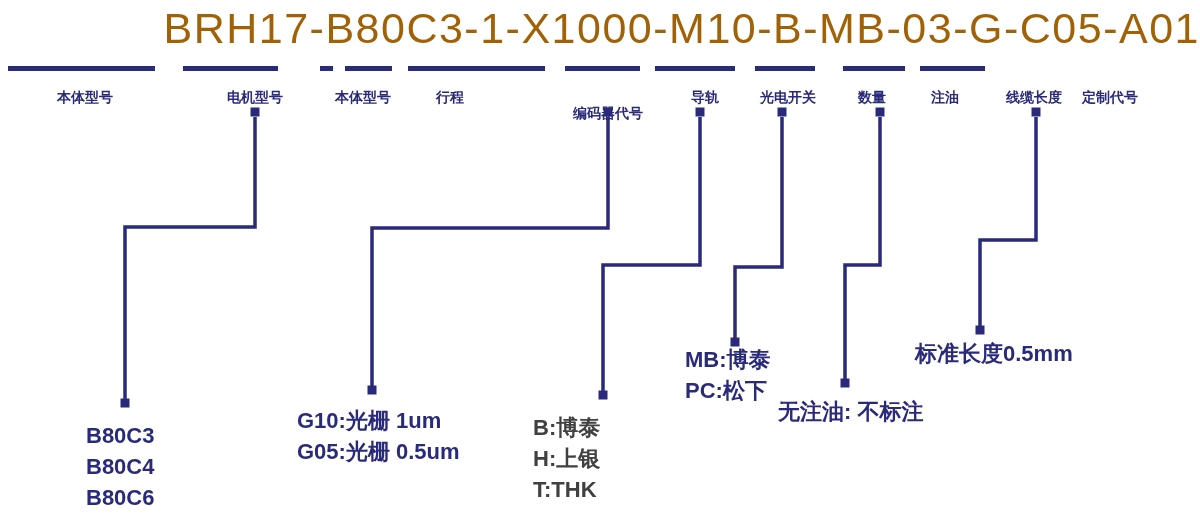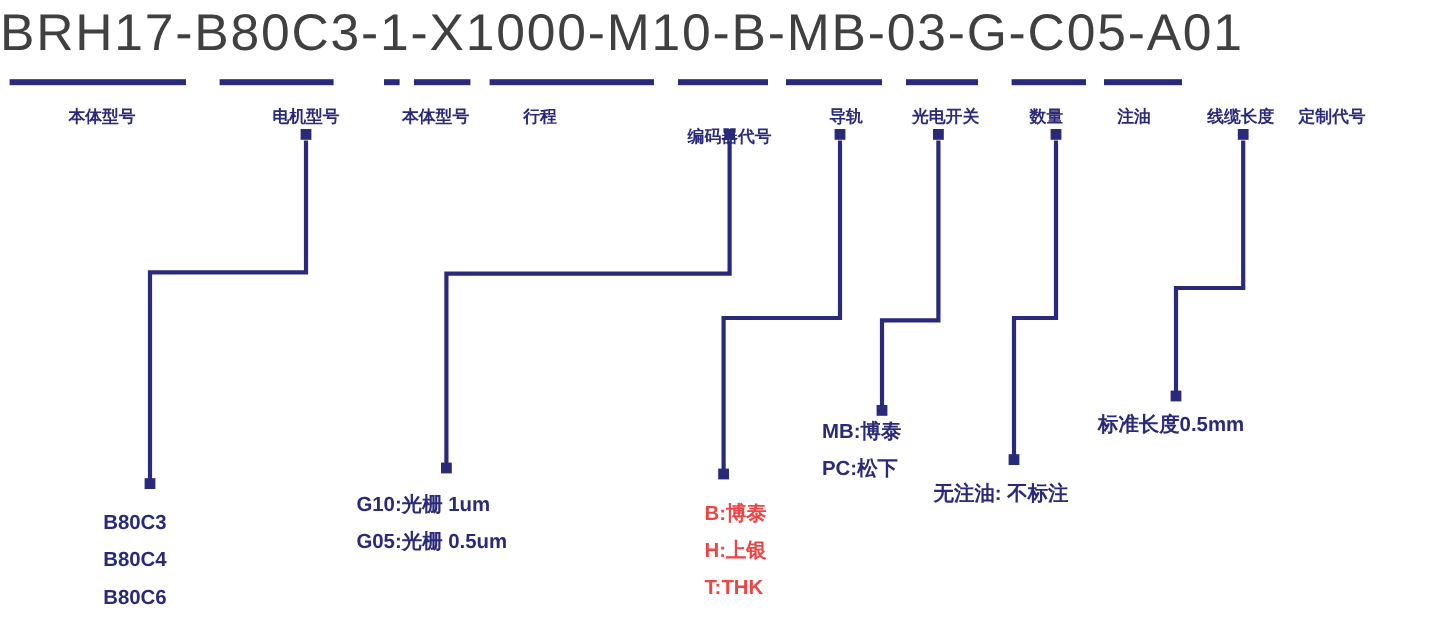--- a/index.html
+++ b/index.html
@@ -17,25 +17,25 @@
     background: #ffffff;
     overflow: hidden;
   }
 
   
   .model-title {
     position: absolute;
     left: 0;
     top: 4px;
     width: 1200px;
-    text-align: left;
+    text-align: right;
     font-size: 43px;
     font-weight: 400;
     letter-spacing: 1.5px;
-    color: #404040;
+    color: #a16207;
     font-family: "Liberation Sans", "DejaVu Sans", sans-serif;
     white-space: nowrap;
   }
 
   
   .seg-bar {
     position: absolute;
     height: 5px;
     background: #2a2a7a;
   }
@@ -57,21 +57,21 @@
     left: 0;
     top: 0;
     width: 1200px;
     height: 514px;
     pointer-events: none;
   }
 
   
   .annot {
     position: absolute;
-    font-size: 17px;
+    font-size: 22px;
     font-weight: bold;
     color: #2a2a7a;
     white-space: nowrap;
     line-height: 31px;
   }
 </style>
 </head>
 <body>
 
 <div id="diagram">
@@ -130,21 +130,21 @@
   <div id="annots-layer">
       <div class="annot" style="left: 86px; top: 420px; color: rgb(42, 42, 122);">
         <div>B80C3</div>
         <div>B80C4</div>
         <div>B80C6</div>
       </div>
       <div class="annot" style="left: 297px; top: 405px; color: rgb(42, 42, 122);">
         <div>G10:光栅  1um</div>
         <div>G05:光栅 0.5um</div>
       </div>
-      <div class="annot" style="left: 587px; top: 412px; color: #ef4444;">
+      <div class="annot" style="left: 533px; top: 412px; color: #404040;">
         <div>B:博泰</div>
         <div>H:上银</div>
         <div>T:THK</div>
       </div>
       <div class="annot" style="left: 685px; top: 344px; color: rgb(42, 42, 122);">
         <div>MB:博泰</div>
         <div>PC:松下</div>
       </div>
       <div class="annot" style="left: 778px; top: 396px; color: rgb(42, 42, 122);">
         <div>无注油: 不标注</div>

